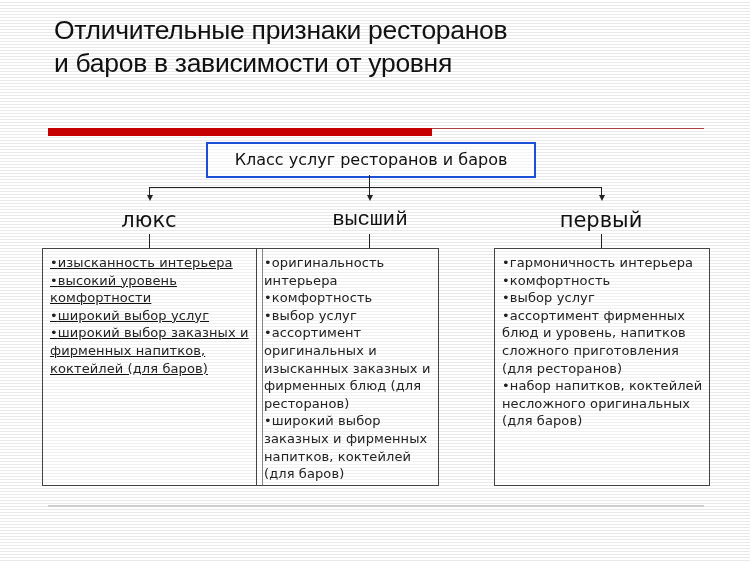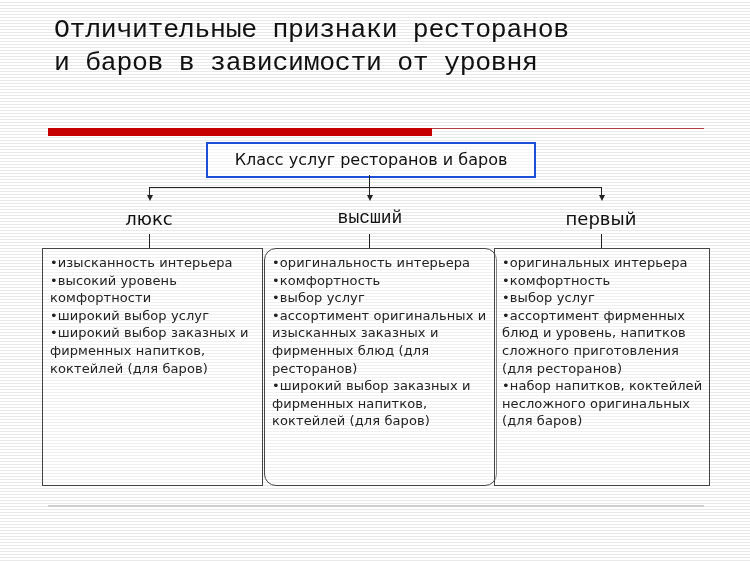--- a/index.html
+++ b/index.html
@@ -5,38 +5,38 @@
   html, body { margin:0; padding:0; }
   body {
     width:750px; height:561px; position:relative; overflow:hidden;
     background-color:#ffffff;
     background-image: repeating-linear-gradient(to bottom, #ffffff 0px, #ffffff 2px, #e9e9e9 2px, #e9e9e9 3px);
     font-family: "DejaVu Sans", sans-serif;
     color:#111;
   }
   .title {
     position:absolute; left:54px; top:14px; width:640px;
-    font-family:Liberation Mono, monospace; font-size:26.5px; line-height:33px;
+    font-family:Liberation Sans, sans-serif; font-size:26.5px; line-height:33px;
     color:#111; letter-spacing:-0.3px;
   }
   .title div { white-space:nowrap; }
   .red-bar { position:absolute; left:48px; top:128px; width:384px; height:8px; background:#c60000; }
   .thin-line { position:absolute; left:432px; top:128px; width:272px; height:1px; background:#b04040; }
   .bottom-line { position:absolute; left:48px; top:505px; width:656px; height:2px; background:#cfcfcf; }
   .root-box {
     position:absolute; left:206px; top:142px; width:326px; height:32px;
     border:2px solid #1d4ed8; background:rgba(255,255,255,0.55);
     font-size:16px; line-height:32px; text-align:center; white-space:nowrap;
   }
   .line { position:absolute; background:#222; }
   .arrow {
     position:absolute; width:0; height:0;
     border-left:3px solid transparent; border-right:3px solid transparent; border-top:6px solid #222;
   }
-  .level-label { position:absolute; top:208px; font-size:18px; text-align:center; width:160px; white-space:nowrap; }
+  .level-label { position:absolute; top:208px; font-size:21px; text-align:center; width:160px; white-space:nowrap; }
   .col-box {
     position:absolute; top:248px; height:238px;
     border:1px solid #444; background:rgba(255,255,255,0.35);
     box-sizing:border-box; padding:5px 6px 0 7px;
   }
   .col-box ul { list-style:none; margin:0; padding:0; }
   .col-box li {
     font-size:13px; line-height:17.6px; letter-spacing:0.1px; color:#222;
   }
   .col-box li::before { content:"\2022 "; }
@@ -64,42 +64,42 @@
 <div class="arrow" style="left:599px; top:195px;"></div>
 
 <div class="level-label" style="left:69px;">люкс</div>
 <div class="level-label" style="left:290px;font-family:Liberation Mono, monospace;">высший</div>
 <div class="level-label" style="left:521px;">первый</div>
 
 <div class="line" style="left:149px; top:234px; width:1px; height:14px;"></div>
 <div class="line" style="left:369px; top:234px; width:1px; height:14px;"></div>
 <div class="line" style="left:601px; top:234px; width:1px; height:14px;"></div>
 
-<div class="col-box" style="left:42px; width:221px;">
+<div class="col-box" style="left:42px; width:221px;text-decoration:underline;">
   <ul>
     <li>изысканность интерьера</li>
     <li>высокий уровень комфортности</li>
     <li>широкий выбор услуг</li>
     <li>широкий выбор заказных и фирменных напитков, коктейлей (для баров)</li>
   </ul>
 </div>
 
-<div class="col-box" style="left:264px; width:233px;border-radius:12px;">
+<div class="col-box" style="left:256px; width:183px;">
   <ul>
     <li>оригинальность интерьера</li>
     <li>комфортность</li>
     <li>выбор услуг</li>
     <li>ассортимент оригинальных и изысканных заказных и фирменных блюд (для ресторанов)</li>
     <li>широкий выбор заказных и фирменных напитков, коктейлей (для баров)</li>
   </ul>
 </div>
 
 <div class="col-box" style="left:494px; width:216px;">
   <ul>
-    <li>оригинальных интерьера</li>
+    <li>гармоничность интерьера</li>
     <li>комфортность</li>
     <li>выбор услуг</li>
     <li>ассортимент фирменных блюд и уровень, напитков сложного приготовления (для ресторанов)</li>
     <li>набор напитков, коктейлей несложного оригинальных (для баров)</li>
   </ul>
 </div>
 
 <div class="bottom-line"></div>
 
 </body></html>

